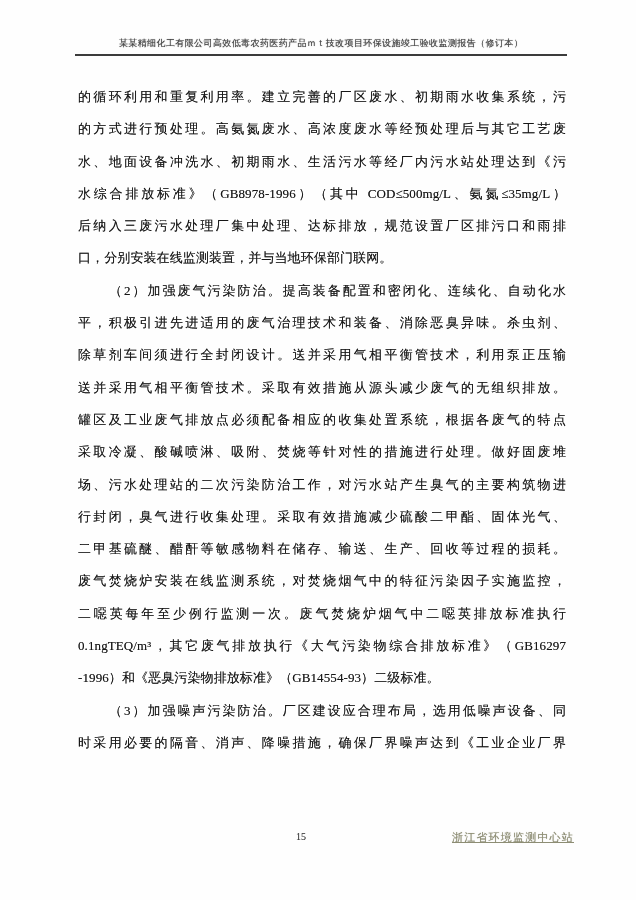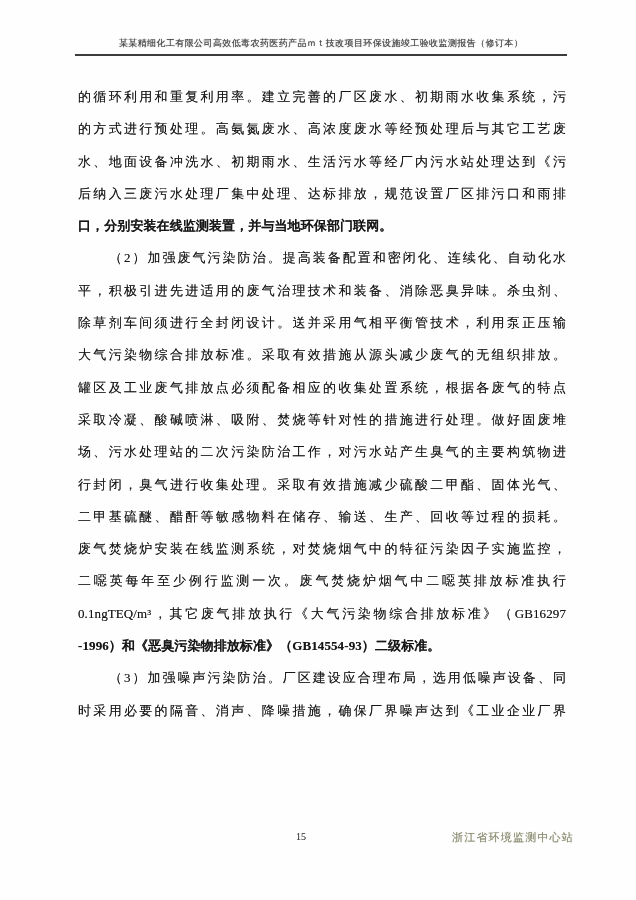--- a/index.html
+++ b/index.html
@@ -43,62 +43,64 @@
   .line {
     font-size: 13px;
     line-height: 32.3px;
     text-align: justify;
     text-align-last: justify;
     letter-spacing: 0.1px;
     text-shadow: 0 0 0.5px rgba(20,20,20,0.55);
     white-space: nowrap;
   }
   .line.indent { padding-left: 31px; }
-  .line.end { text-align-last: left; font-weight: bold; }
+  .line.end { text-align-last: left; }
   
   .page-number {
     position: absolute;
     left: 280px;
     width: 26px;
     top: 831px;
     text-align: right;
     font-size: 10px;
     color: #3d3d3d;
     text-shadow: 0 0 0.6px rgba(60,60,60,0.5);
   }
   .footer-stamp {
     position: absolute;
     left: 452px;
     top: 830px;
     font-size: 11px;
     letter-spacing: 1.2px;
     color: #8d8d74;
     text-shadow: 0 0 0.8px rgba(141,141,116,0.7);
     white-space: nowrap;
+    text-decoration: underline;
   }
 </style>
 </head>
 <body>
 
 <div class="page">
 
   <div class="header">
     <div class="header-title">某某精细化工有限公司高效低毒农药医药产品ｍｔ技改项目环保设施竣工验收监测报告（修订本）</div>
   </div>
 
   <div class="doc-body">
       <div class="line">的循环利用和重复利用率。建立完善的厂区废水、初期雨水收集系统，污</div>
       <div class="line">的方式进行预处理。高氨氮废水、高浓度废水等经预处理后与其它工艺废</div>
       <div class="line">水、地面设备冲洗水、初期雨水、生活污水等经厂内污水站处理达到《污</div>
+      <div class="line">水综合排放标准》（GB8978-1996）（其中 COD≤500mg/L、氨氮≤35mg/L）</div>
       <div class="line">后纳入三废污水处理厂集中处理、达标排放，规范设置厂区排污口和雨排</div>
       <div class="line end">口，分别安装在线监测装置，并与当地环保部门联网。</div>
       <div class="line indent">（2）加强废气污染防治。提高装备配置和密闭化、连续化、自动化水</div>
       <div class="line">平，积极引进先进适用的废气治理技术和装备、消除恶臭异味。杀虫剂、</div>
       <div class="line">除草剂车间须进行全封闭设计。送并采用气相平衡管技术，利用泵正压输</div>
-      <div class="line">大气污染物综合排放标准。采取有效措施从源头减少废气的无组织排放。</div>
+      <div class="line">送并采用气相平衡管技术。采取有效措施从源头减少废气的无组织排放。</div>
       <div class="line">罐区及工业废气排放点必须配备相应的收集处置系统，根据各废气的特点</div>
       <div class="line">采取冷凝、酸碱喷淋、吸附、焚烧等针对性的措施进行处理。做好固废堆</div>
       <div class="line">场、污水处理站的二次污染防治工作，对污水站产生臭气的主要构筑物进</div>
       <div class="line">行封闭，臭气进行收集处理。采取有效措施减少硫酸二甲酯、固体光气、</div>
       <div class="line">二甲基硫醚、醋酐等敏感物料在储存、输送、生产、回收等过程的损耗。</div>
       <div class="line">废气焚烧炉安装在线监测系统，对焚烧烟气中的特征污染因子实施监控，</div>
       <div class="line">二噁英每年至少例行监测一次。废气焚烧炉烟气中二噁英排放标准执行</div>
       <div class="line">0.1ngTEQ/m³，其它废气排放执行《大气污染物综合排放标准》（GB16297</div>
       <div class="line end">-1996）和《恶臭污染物排放标准》（GB14554-93）二级标准。</div>
       <div class="line indent">（3）加强噪声污染防治。厂区建设应合理布局，选用低噪声设备、同</div>

